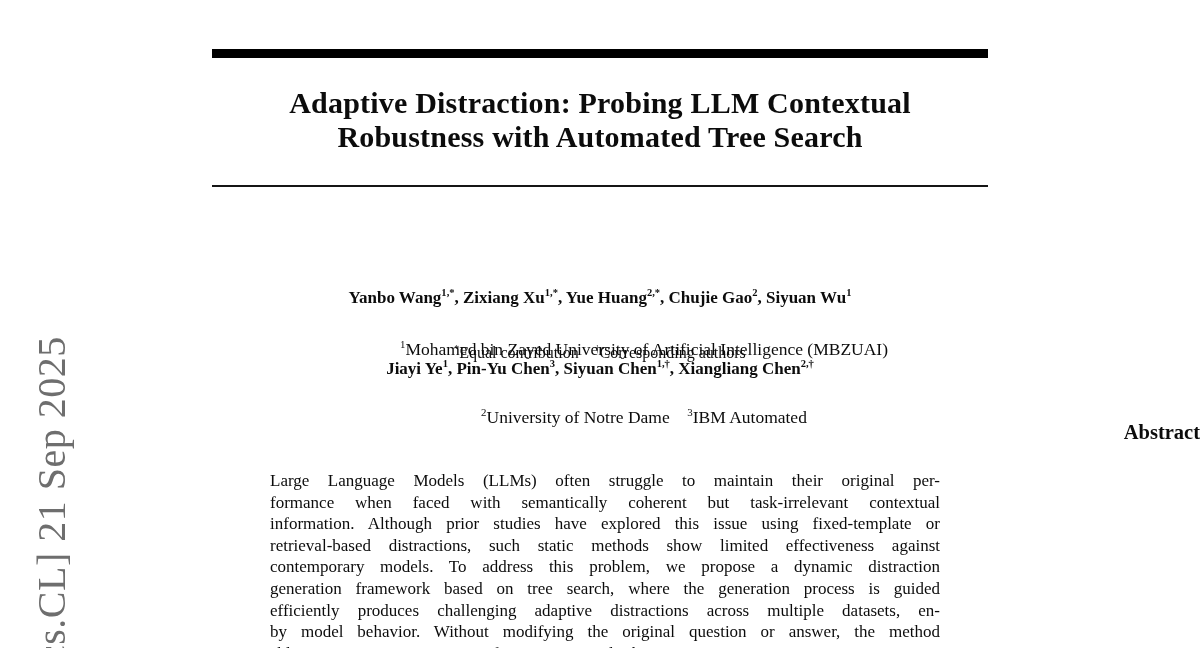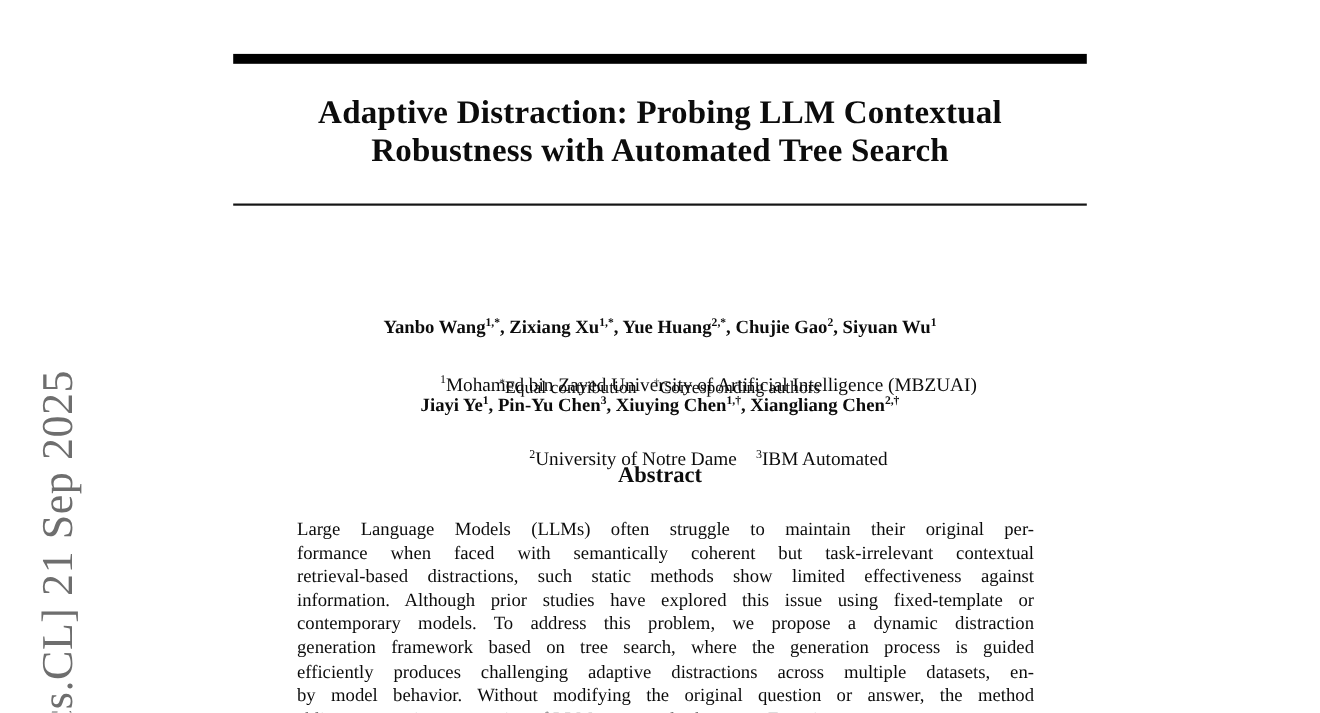--- a/index.html
+++ b/index.html
@@ -80,21 +80,21 @@
   sup {
     font-size: 62%;
     line-height: 0;
     vertical-align: super;
   }
   .abs-heading {
     position: absolute;
     left: 0; top: 420px;
     width: 1200px;
     margin: 0;
-    text-align: center;
+    text-align: right;
     font-size: 20.5px;
     line-height: 24px;
     font-weight: bold;
   }
   .abs-body {
     position: absolute;
     left: 270px; top: 470px;
     width: 670px;
     font-size: 17px;
     line-height: 21.6px;
@@ -118,37 +118,37 @@
 
   <h1 class="title">
     <span class="title-line">Adaptive Distraction: Probing LLM Contextual</span>
     <span class="title-line">Robustness with Automated Tree Search</span>
   </h1>
 
   <div class="rule-thin"></div>
 
   <div class="authors-block">
     <div><span class="author"><span>Yanbo Wang</span><sup>1,*</sup><span>, </span></span><span class="author"><span>Zixiang Xu</span><sup>1,*</sup><span>, </span></span><span class="author"><span>Yue Huang</span><sup>2,*</sup><span>, </span></span><span class="author"><span>Chujie Gao</span><sup>2</sup><span>, </span></span><span class="author"><span>Siyuan Wu</span><sup>1</sup><span></span></span></div>
-    <div><span class="author"><span>Jiayi Ye</span><sup>1</sup><span>, </span></span><span class="author"><span>Pin-Yu Chen</span><sup>3</sup><span>, </span></span><span class="author"><span>Xiuying Chen</span><sup>1,†</sup><span>, </span></span><span class="author"><span>Xiangliang Chen</span><sup>2,†</sup><span></span></span></div>
+    <div><span class="author"><span>Jiayi Ye</span><sup>1</sup><span>, </span></span><span class="author"><span>Pin-Yu Chen</span><sup>3</sup><span>, </span></span><span class="author"><span>Siyuan Chen</span><sup>1,†</sup><span>, </span></span><span class="author"><span>Xiangliang Chen</span><sup>2,†</sup><span></span></span></div>
   </div>
 
   <div class="affil-block">
     <div><span class="affil"><sup>1</sup><span>Mohamed bin Zayed University of Artificial Intelligence (MBZUAI)</span><span></span></span></div>
     <div><span class="affil"><sup>2</sup><span>University of Notre Dame</span><span>&nbsp;&nbsp;&nbsp;&nbsp;</span></span><span class="affil"><sup>3</sup><span>IBM Automated</span><span></span></span></div>
   </div>
 
   <div class="notes-line"><span class="note"><sup>*</sup><span>Equal contribution</span><span>&nbsp;&nbsp;&nbsp;&nbsp;</span></span><span class="note"><sup>†</sup><span>Corresponding authors</span><span></span></span></div>
 
   <h2 class="abs-heading">Abstract</h2>
 
   <div class="abs-body">
     <div class="abs-line">Large Language Models (LLMs) often struggle to maintain their original per-</div>
     <div class="abs-line">formance when faced with semantically coherent but task-irrelevant contextual</div>
+    <div class="abs-line">information. Although prior studies have explored this issue using fixed-template or</div>
     <div class="abs-line">retrieval-based distractions, such static methods show limited effectiveness against</div>
-    <div class="abs-line">information. Although prior studies have explored this issue using fixed-template or</div>
     <div class="abs-line">contemporary models. To address this problem, we propose a dynamic distraction</div>
     <div class="abs-line">generation framework based on tree search, where the generation process is guided</div>
     <div class="abs-line">efficiently produces challenging adaptive distractions across multiple datasets, en-</div>
     <div class="abs-line">by model behavior. Without modifying the original question or answer, the method</div>
     <div class="abs-line">abling systematic stress testing of LLM contextual robustness. Experiments on</div>
   </div>
 
 </div>
 
 </body></html>

